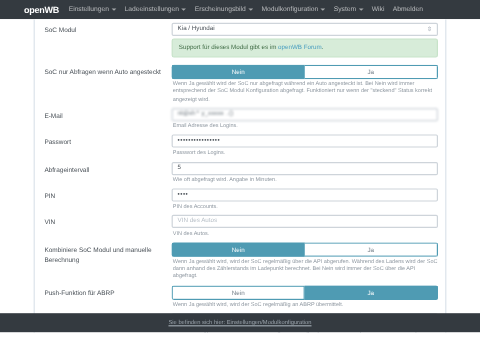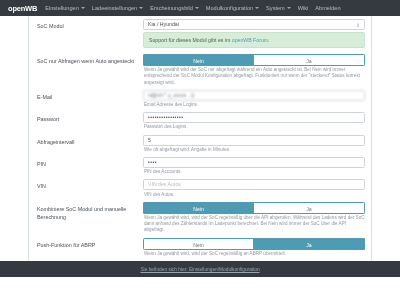--- a/index.html
+++ b/index.html
@@ -15,21 +15,21 @@
     width: 400px; height: 293px;
     background: #ffffff;
   }
 
   
   .navbar {
     height: 16px;
     background: #343a40;
     display: flex;
     align-items: center;
-    padding: 0 8px;
+    padding: 0 20px;
     gap: 8px;
     overflow: hidden;
   }
   .brand {
     color: #ffffff;
     font-size: 7.5px;
     font-weight: bold;
     letter-spacing: -0.2px;
     white-space: nowrap;
   }

